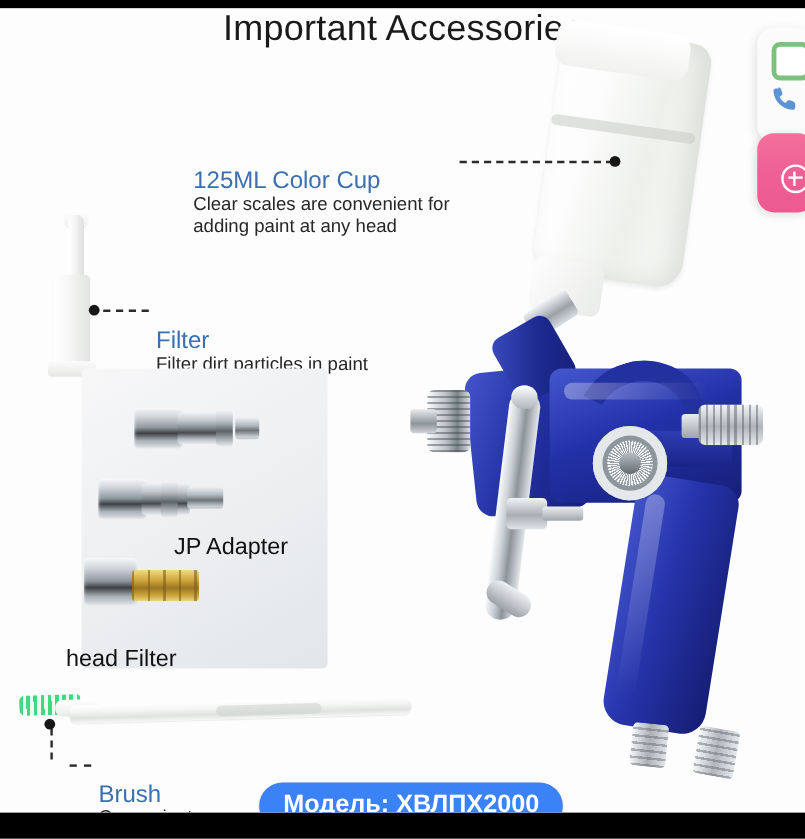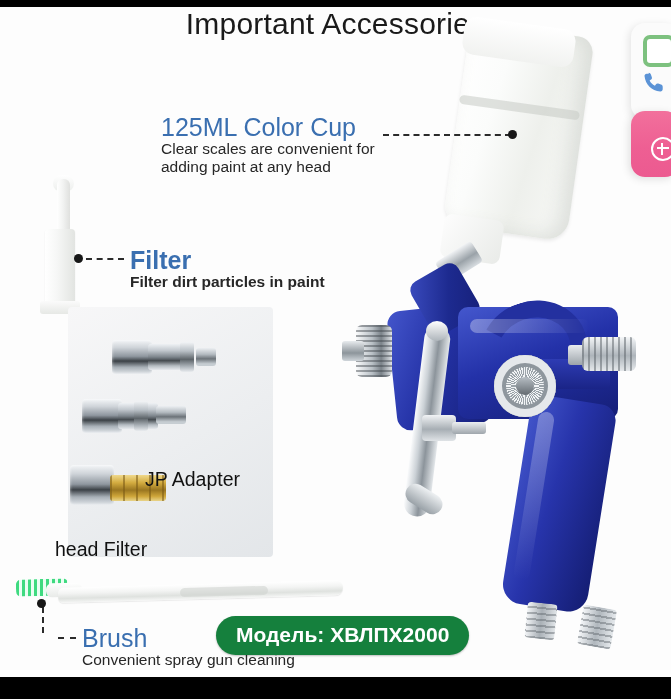--- a/index.html
+++ b/index.html
@@ -25,41 +25,41 @@
   
   .title{
     position:absolute;left:0;top:0;width:671px;
     text-align:center;
     font-size:30px;color:#1a1a1a;
     letter-spacing:.2px;
     white-space:nowrap;
   }
 
   
-  .ann-head{font-size:25px;color:#3a6fb0;white-space:nowrap;line-height:1.05;}
+  .ann-head{font-size:20px;color:#3a6fb0;white-space:nowrap;line-height:1.05;margin-top:27px;}
   .ann-sub{font-size:15.5px;color:#272727;line-height:1.16;}
 
   .blk-cup{position:absolute;left:161px;top:107px;}
-  .blk-filter{position:absolute;left:130px;top:240px;font-weight:bold;}
+  .blk-filter{position:absolute;left:130px;top:240px;}
   .blk-brush{position:absolute;left:82px;top:618px;}
 
   
   .dot{position:absolute;width:9px;height:9px;border-radius:50%;background:#171717;}
   .lead-h{position:absolute;height:0;border-top:2px dashed #2b2b2b;}
   .lead-v{position:absolute;width:0;border-left:2px dashed #2b2b2b;}
 
   
   .adapters{
     position:absolute;left:68px;top:300px;width:205px;height:250px;
     background:linear-gradient(150deg,#f7f7f8 0%,#eceef0 55%,#e3e6e9 100%);
     border-radius:4px;
   }
   .adp-label{position:absolute;font-size:19.5px;color:#111;white-space:nowrap;}
   .lbl-us{left:142px;top:313px;}
-  .lbl-jp{left:145px;top:461px;text-align:center;}
+  .lbl-jp{left:145px;top:438px;text-align:center;}
   .lbl-head{left:55px;top:531px;}
 
   
   .adapter{position:absolute;}
   .hexhead{
     position:absolute;width:40px;height:34px;border-radius:4px;
     background:linear-gradient(180deg,#f4f6f8 0%,#cfd4d9 22%,#8f979f 48%,#3b4146 62%,#a8b0b7 80%,#e2e6ea 100%);
     box-shadow:inset 0 0 3px rgba(255,255,255,.7);
   }
   .shaft{
@@ -264,23 +264,23 @@
   .inlet-b{
     position:absolute;left:250px;top:600px;width:34px;height:40px;border-radius:4px;
     background:
       repeating-linear-gradient(0deg,rgba(95,102,108,.45) 0 2px,rgba(255,255,255,0) 2px 6px),
       linear-gradient(90deg,#f6f8fa,#b0b7bd 50%,#e6eaed);
     transform:rotate(10deg);
   }
 
   
   .model-badge{
-    position:absolute;left:216px;top:609px;
+    position:absolute;left:216px;top:645px;
     padding:7px 20px 8px 20px;
-    background:#15803d;
+    background:#3b82f6;
     border-radius:20px;
     color:#fff;font-size:21px;font-weight:bold;
     white-space:nowrap;
     box-shadow:0 1px 2px rgba(0,0,0,.25);
   }
 
   
   .widget-card{
     position:absolute;right:-8px;
     width:48px;border-radius:14px;

